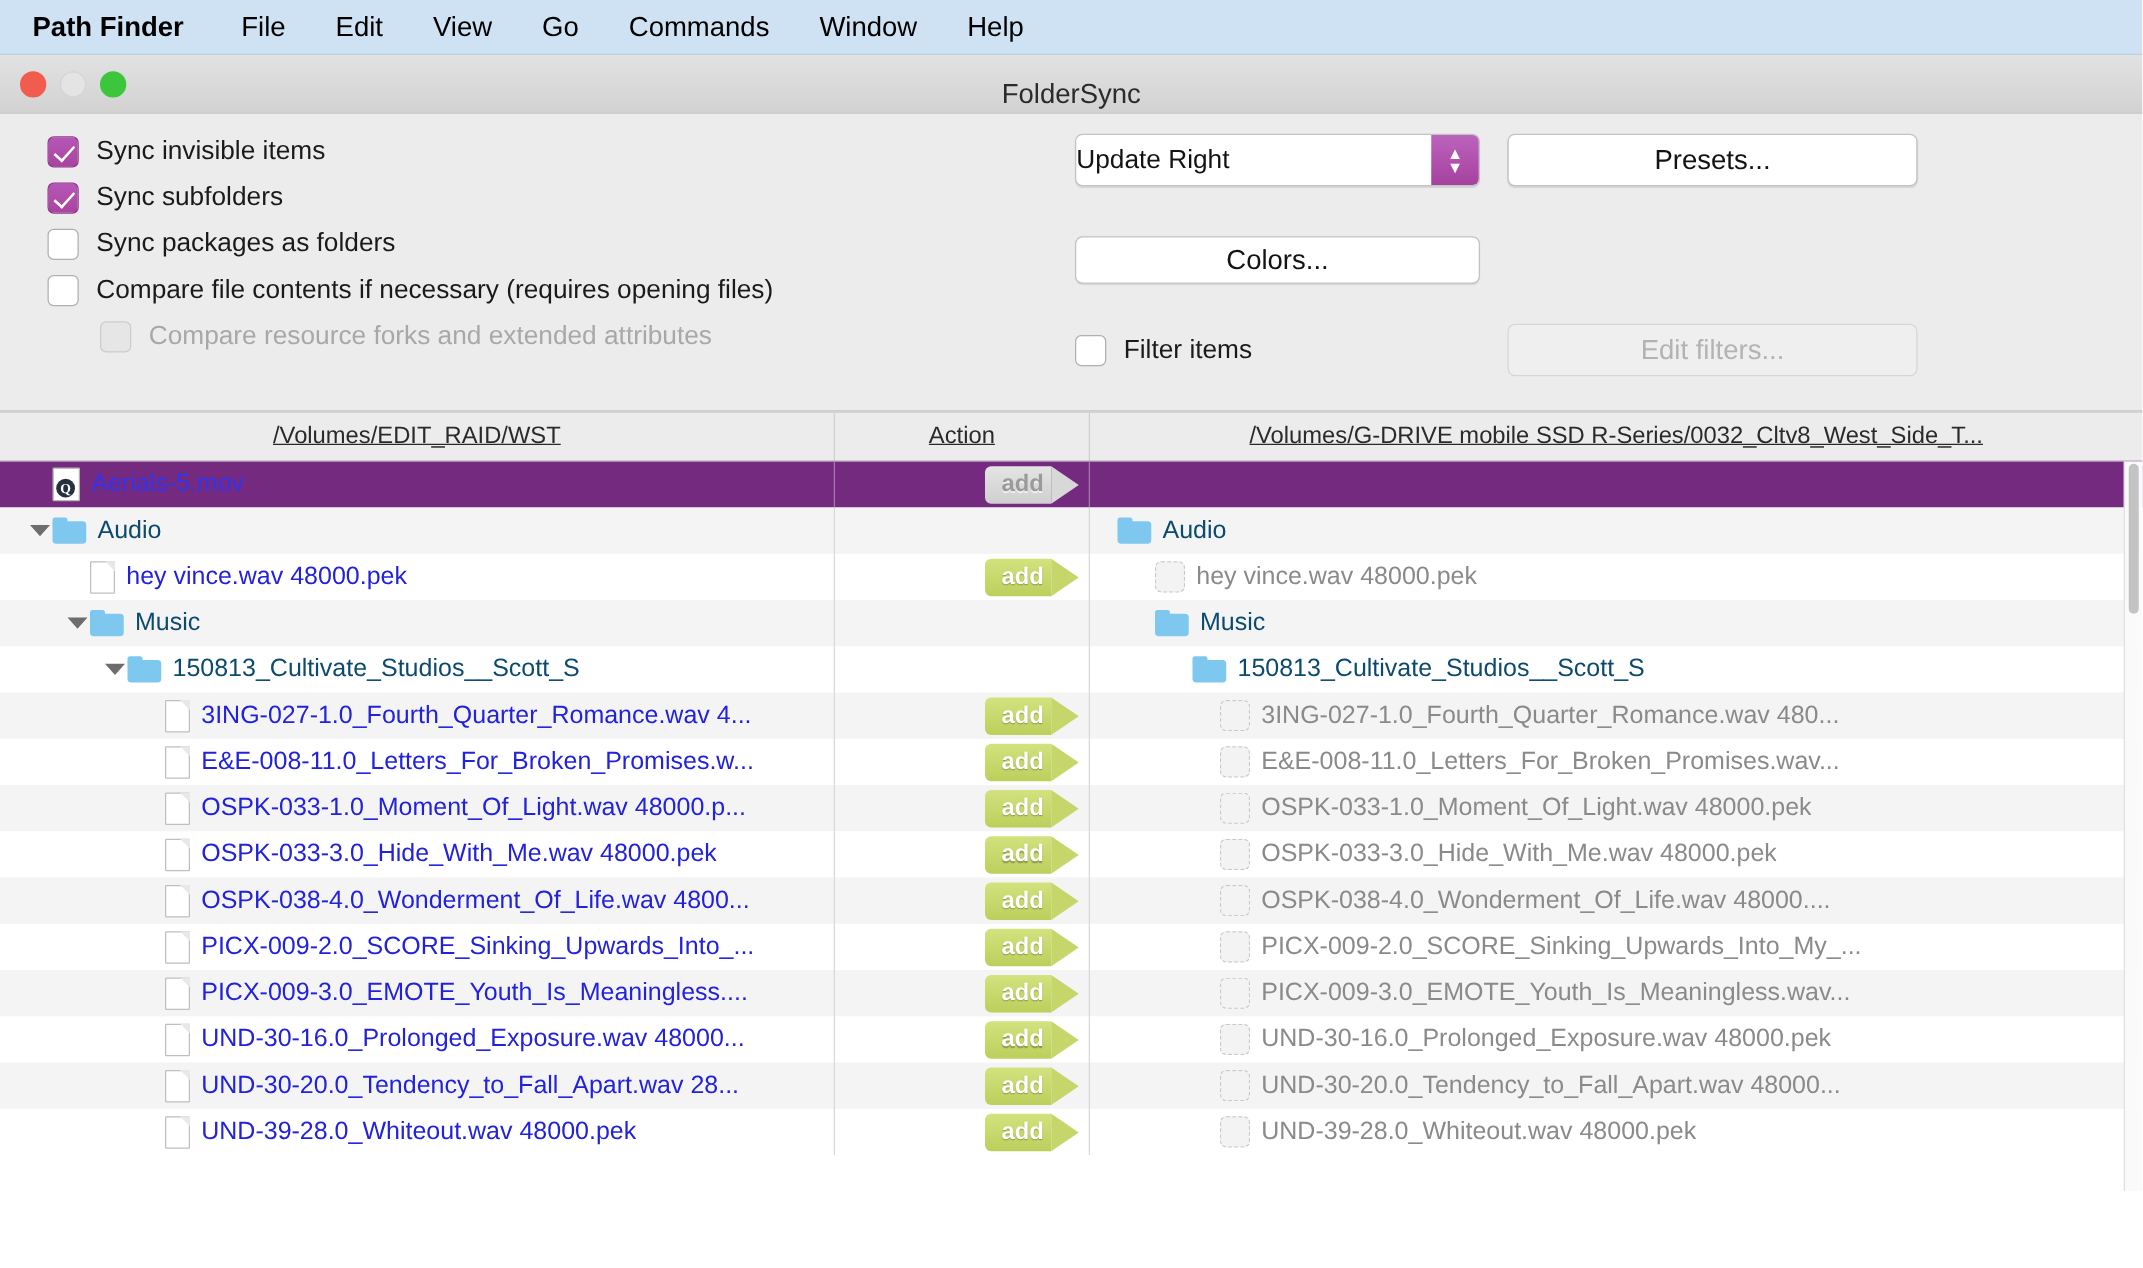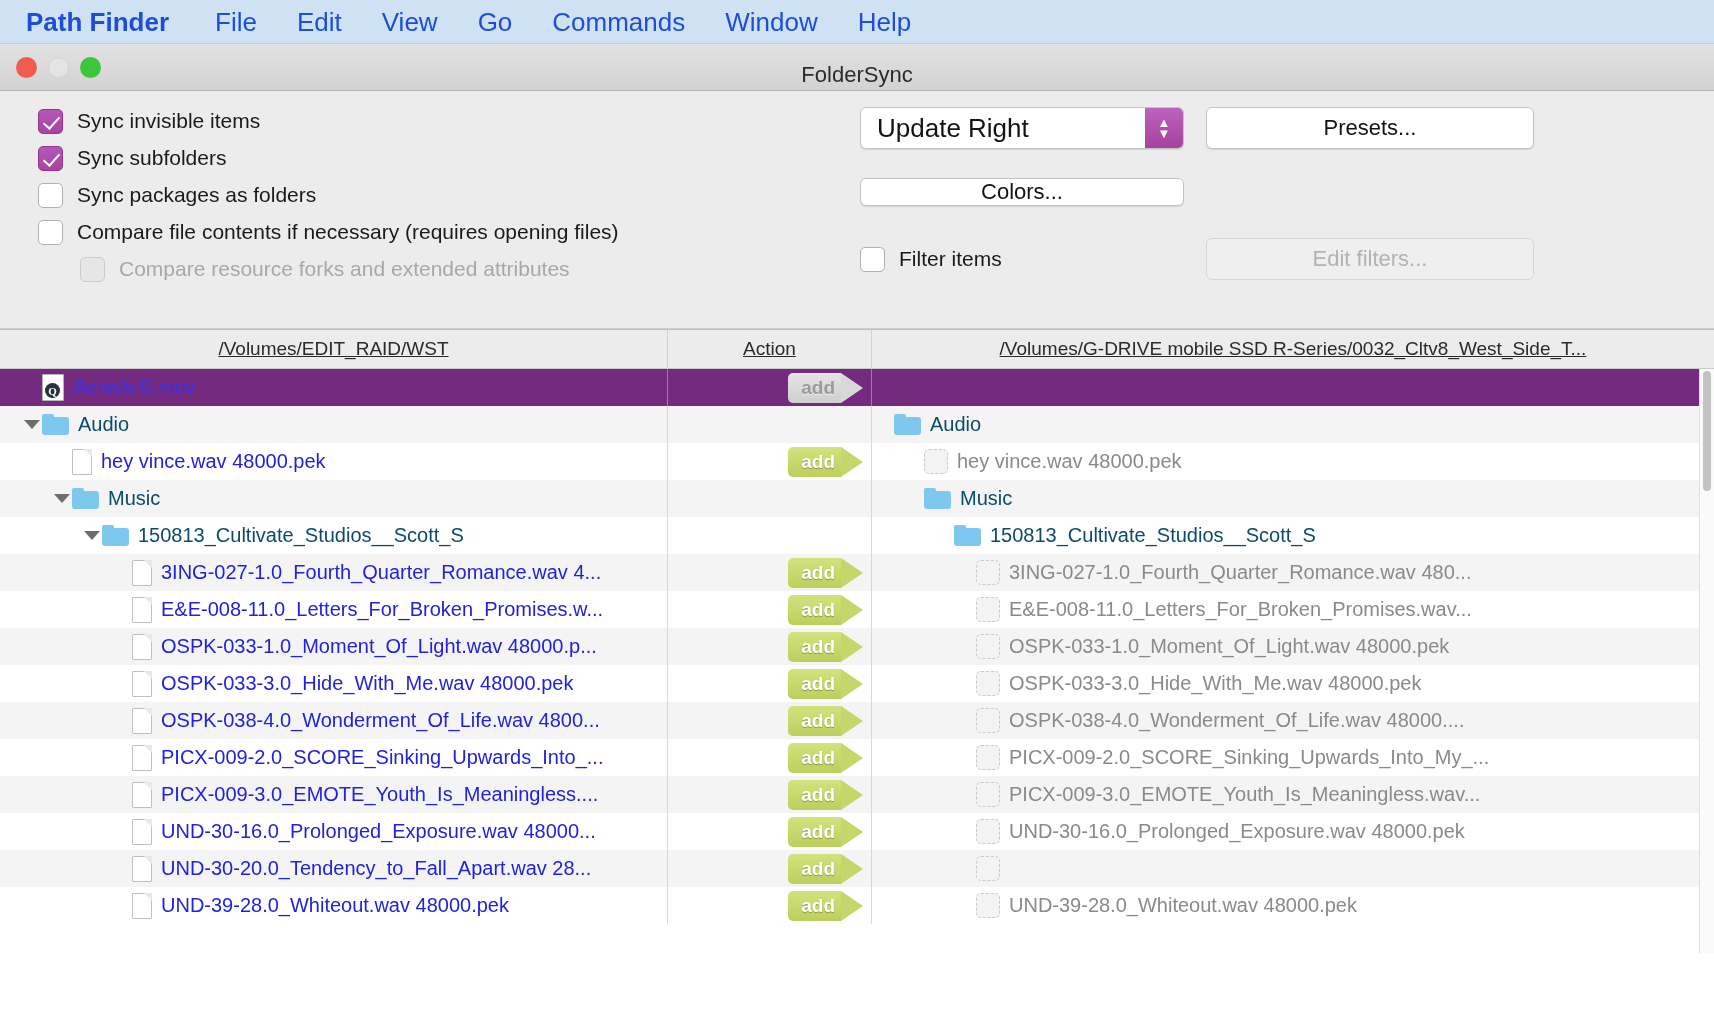--- a/index.html
+++ b/index.html
@@ -15,22 +15,22 @@
   .menubar {
     height: 44px;
     background: #cfe2f3;
     display: flex;
     align-items: center;
     padding-left: 26px;
     gap: 0;
     border-bottom: 1px solid #b9cfe2;
   }
   .menu-item {
-    font-size: 26px;
-    color: #1d4ed8;
+    font-size: 22px;
+    color: #000000;
     padding: 0 20px;
     white-space: nowrap;
     line-height: 44px;
   }
   .menu-item.app { font-weight: bold; padding-left: 0; padding-right: 26px;}
 
   
   .titlebar {
     height: 47px;
     background: linear-gradient(to bottom, #e2e2e2, #d2d2d2);
@@ -100,22 +100,21 @@
   .popup {
     width: 324px; height: 42px;
     background: #ffffff;
     border: 1px solid #c3c3c3;
     border-radius: 6px;
     display: flex; align-items: center;
     position: relative;
     box-shadow: 0 1px 1px rgba(0,0,0,.10);
   }
   .popup .pv {
-    font-size: 26px; color: #131313;
-    padding-left: 16px;
+    font-size: 21px; color: #131313;
     white-space: nowrap;
   }
   .stepper {
     position: absolute; right: 0; top: 0; bottom: 0;
     width: 38px;
     background: linear-gradient(to bottom, #bb63bd, #a6419f);
     border-radius: 0 5px 5px 0;
     display: flex; flex-direction: column;
     align-items: center; justify-content: center;
     gap: 3px;
@@ -124,21 +123,21 @@
   .btn {
     background: #ffffff;
     border: 1px solid #c3c3c3;
     border-radius: 6px;
     font-size: 22px; color: #131313;
     display: flex; align-items: center; justify-content: center;
     box-shadow: 0 1px 1px rgba(0,0,0,.10);
     white-space: nowrap;
   }
   .btn.presets { width: 328px; height: 42px; }
-  .btn.colors  { width: 324px; height: 28px; margin-top: 29px; }
+  .btn.colors  { width: 324px; height: 38px; margin-top: 40px; }
   .btn.disabled { background: #efefef; color: #b3b3b3; border-color: #d6d6d6; box-shadow: none;}
   .row3 {
     margin-top: 32px;
     display: flex; align-items: center;
   }
   .filter-wrap { display:flex; align-items:center; gap:14px; width: 346px; }
   .filter-wrap .lbl { font-size: 21px; color: #1a1a1a; }
   .btn.editfilters { width: 328px; height: 42px; }
 
   
@@ -611,20 +610,21 @@
             <i></i>
           </span>
           <span class="doc-ic"></span>
           <span class="name file">UND-30-20.0_Tendency_to_Fall_Apart.wav 28...</span>
         </div>
         <div class="cell-action">
           <span class="badge">add</span>
         </div>
         <div class="cell-right indent-r4">
           <span class="ghost-ic"></span>
+          <span class="name ghost">UND-30-20.0_Tendency_to_Fall_Apart.wav 48000...</span>
         </div>
       </div>
       <div class="row">
         <div class="cell-left indent-4">
           <span class="tri empty">
             <i></i>
           </span>
           <span class="doc-ic"></span>
           <span class="name file">UND-39-28.0_Whiteout.wav 48000.pek</span>
         </div>

